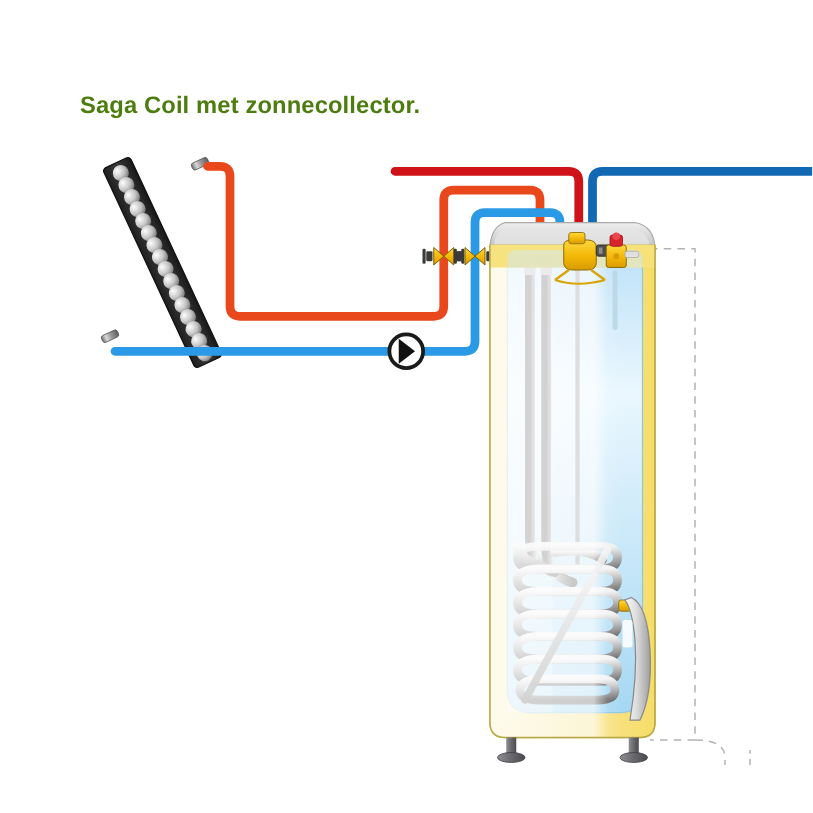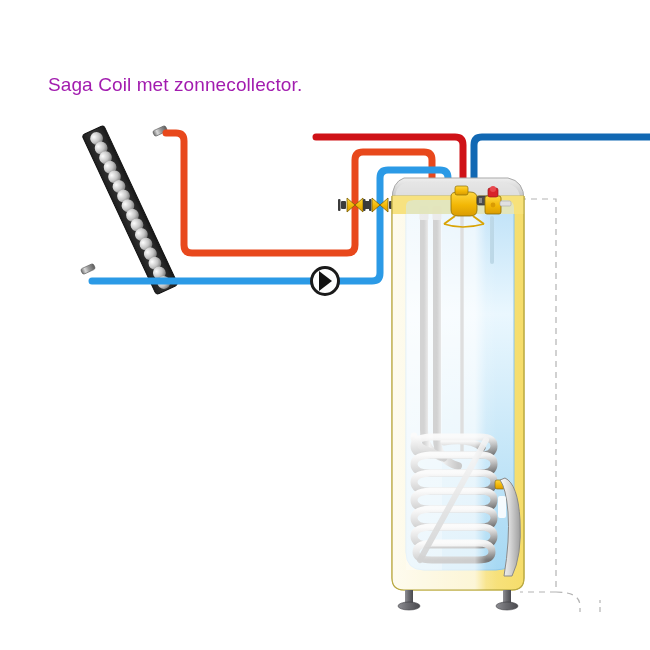--- a/index.html
+++ b/index.html
@@ -10,26 +10,27 @@
   #stage {
     position: relative;
     width: 650px;
     height: 650px;
     background: #ffffff;
     overflow: hidden;
     font-family: "Liberation Sans", sans-serif;
   }
   #title {
     position: absolute;
-    left: 48px;
+    left: 64px;
     top: 74px;
     font-size: 19px;
-    color: #a21caf;
+    color: #4d7c0f;
     letter-spacing: 0.1px;
     white-space: nowrap;
+    font-weight: bold;
   }
   svg.layer {
     position: absolute;
     left: 0;
     top: 0;
     width: 650px;
     height: 650px;
   }
 </style>
 </head>

